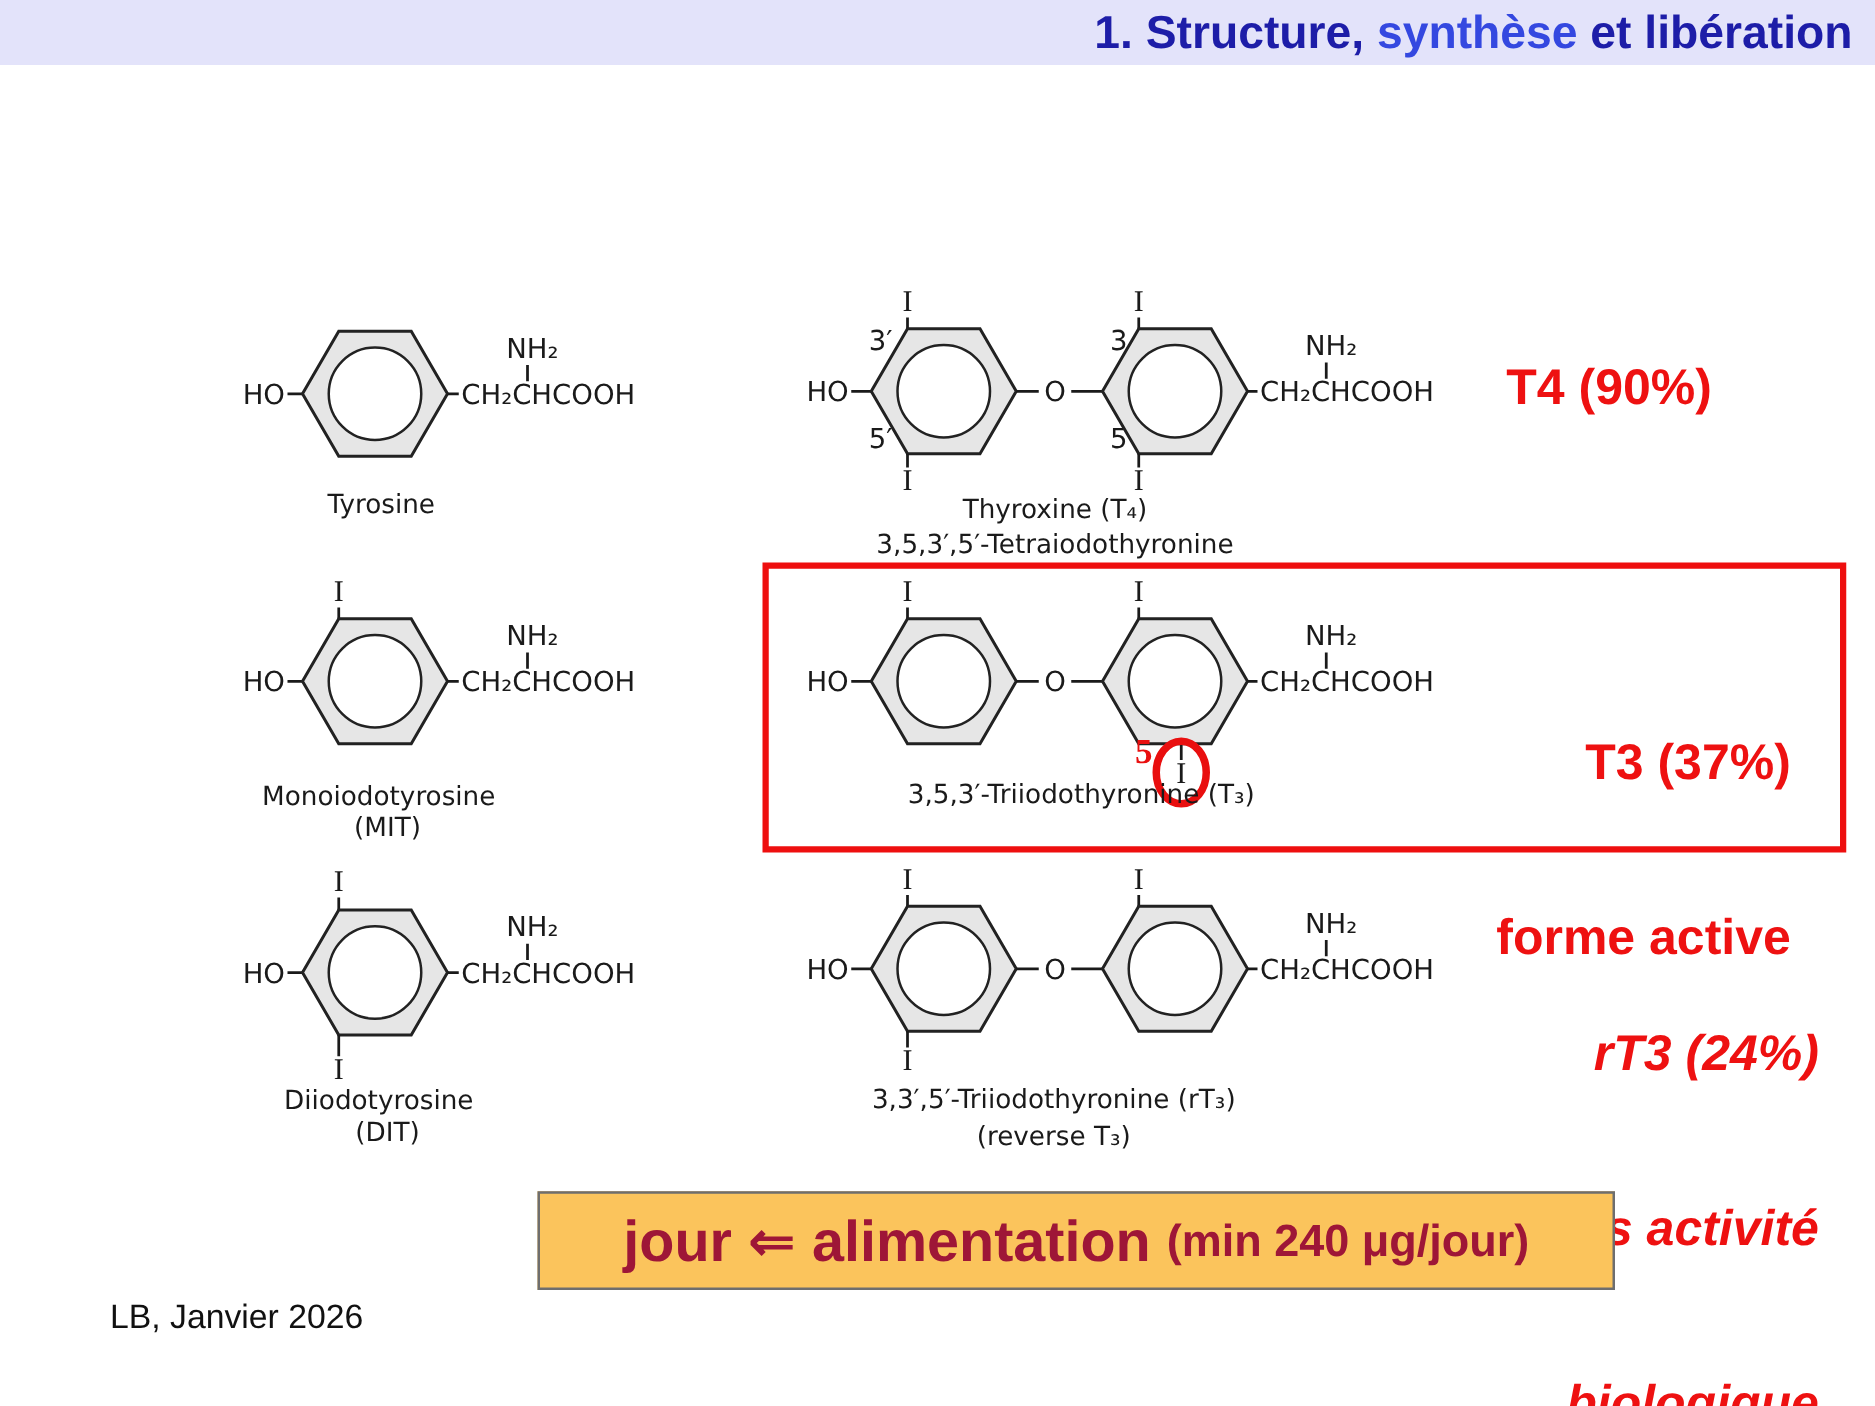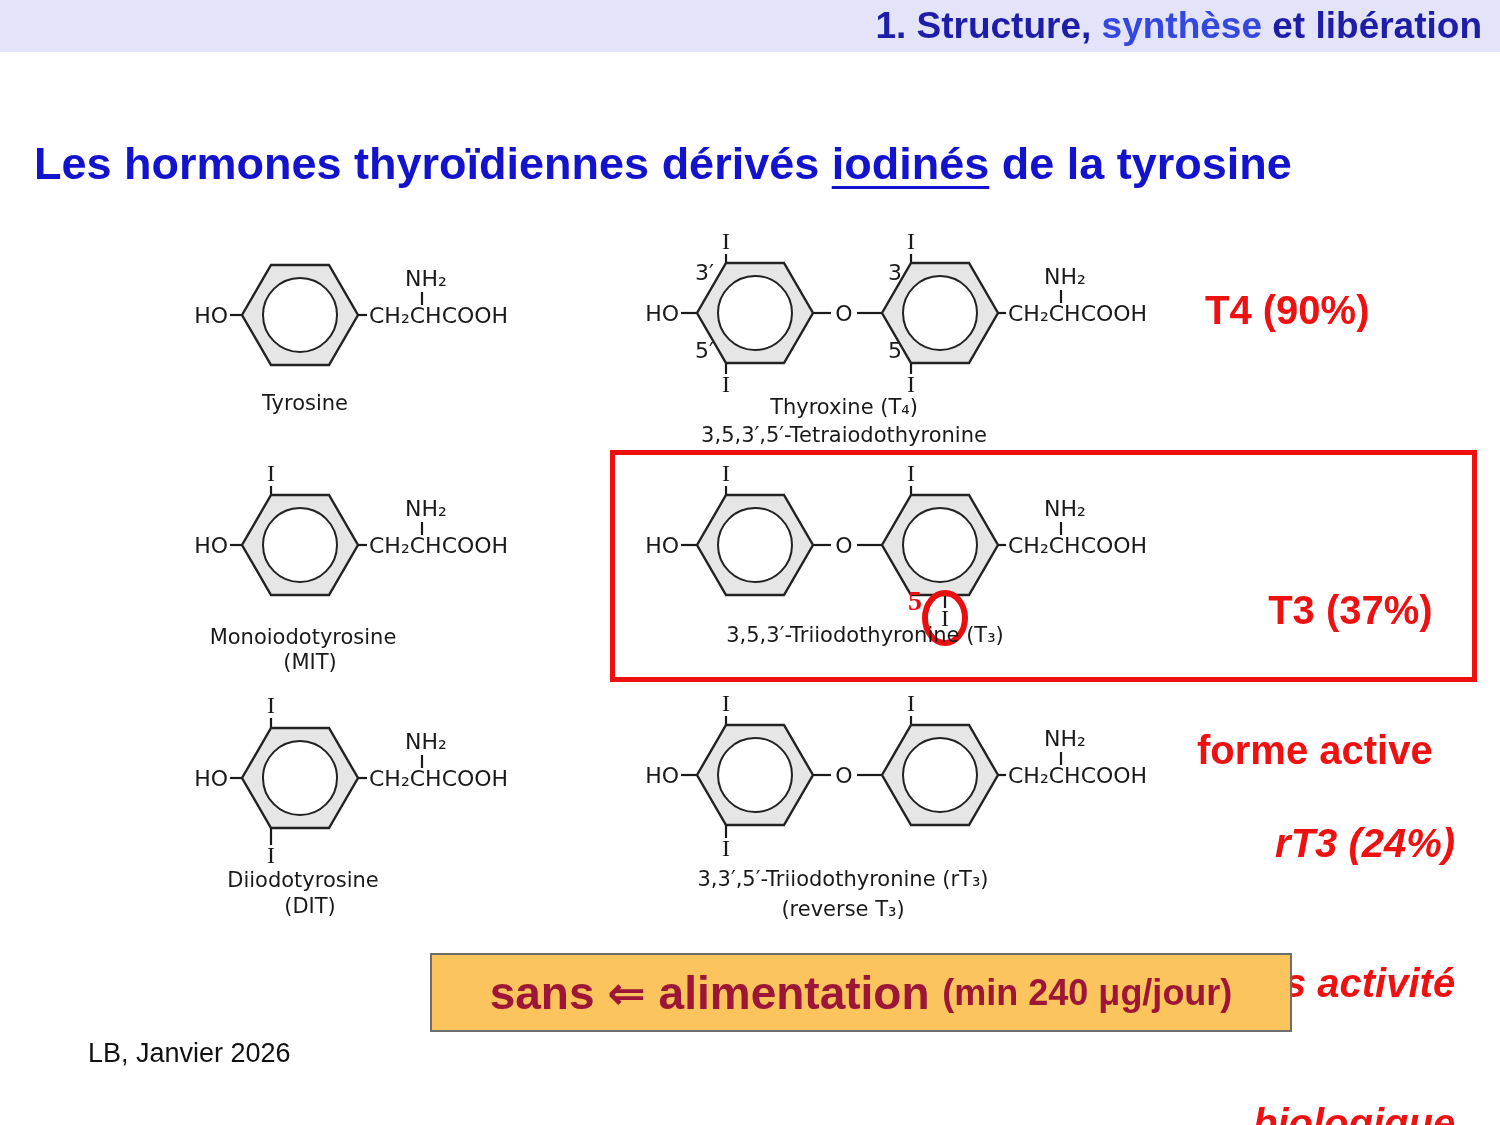--- a/index.html
+++ b/index.html
@@ -42,21 +42,20 @@
 </style>
 </head>
 <body>
 
 <div class="slide">
 
   <header class="strip">
     <span class="htxt"><span>1. Structure, </span><span class="accent">synthèse</span><span> et libération</span></span>
   </header>
 
-  <h1 class="title"><span>Les hormones thyroïdiennes dérivés </span><span class="u">iodinés</span><span> de la tyrosine</span></h1>
 
   <div class="redbox"></div>
 
   <svg class="struct" style="left:160px;top:230px" width="400" height="195" viewBox="0 0 400 195">
     <text class="atom" text-anchor="end" x="68" y="93">HO</text>
     <line class="bond" x1="70" y1="85" x2="82" y2="85"></line>
     <polygon class="ring" points="82,85 111,35 169,35 198,85 169,135 111,135"></polygon>
     <circle class="ringc" cx="140" cy="85" r="37"></circle>
     <line class="bond" x1="198" y1="85" x2="207" y2="85"></line>
     <text class="atom" x="245" y="56">NH₂</text>
@@ -183,19 +182,19 @@
     <span class="line">forme active</span>
   </div>
 
   <div class="red-label it" style="left:1203px;top:728px">
     <span class="line">rT3 (24%)</span>
     <span class="line" style="padding-left:12px">sans activité</span>
     <span class="line" style="padding-left:12px">biologique</span>
   </div>
 
   <div class="note">
-    <span class="main">sans ⇐ alimentation </span>
+    <span class="main">jour ⇐ alimentation </span>
     <span class="detail">(min 240 μg/jour)</span>
   </div>
 
   <div class="credit">LB, Janvier 2026</div>
 
 </div>
 
 </body></html>

